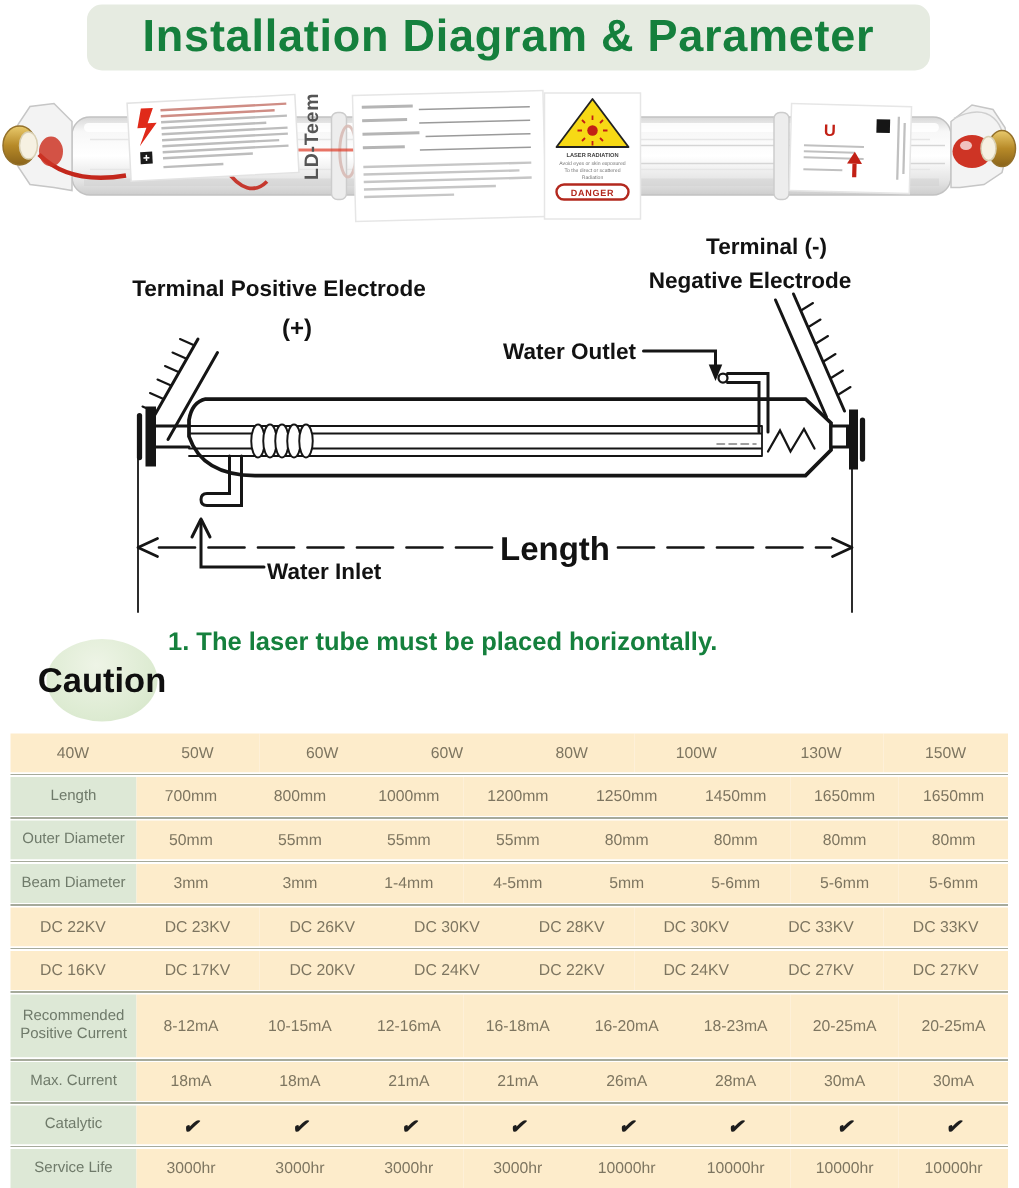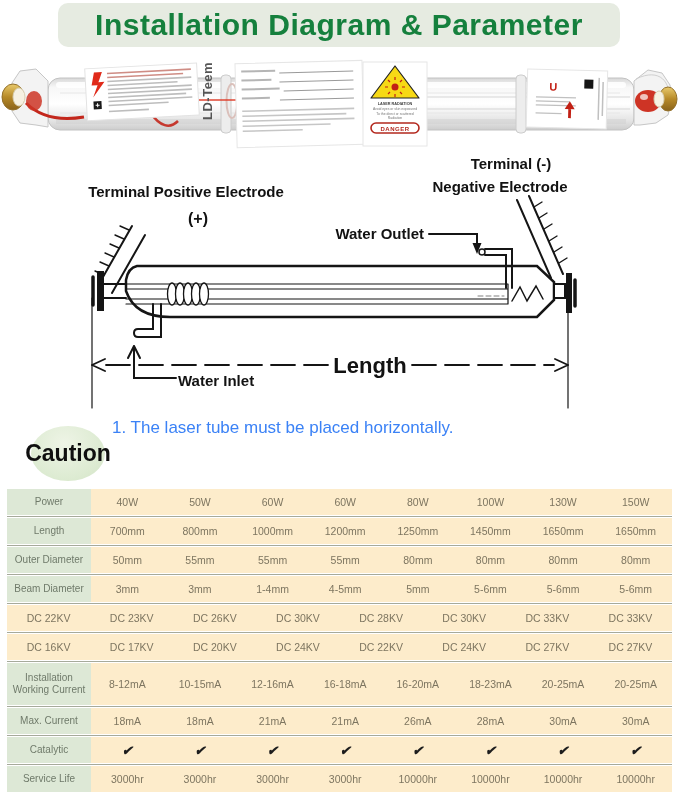--- a/index.html
+++ b/index.html
@@ -13,21 +13,21 @@
 
   .photo{position:absolute;left:0;top:57px;width:679px;height:95px;}
   .diagram{position:absolute;left:0;top:150px;width:679px;height:262px;}
 
   .caution{position:absolute;left:0;top:410px;width:679px;height:79px;}
   .caution-badge{position:absolute;left:31px;top:16px;width:74px;height:55px;
     background:radial-gradient(ellipse at 45% 32%,#eef4e6 0%,#ddebd2 65%,#d2e3c5 100%);
     border-radius:50%;display:flex;align-items:center;justify-content:center;
     font-weight:bold;font-size:23px;color:#0f0f0f;}
   .caution-list{position:absolute;left:112px;top:7px;width:505px;
-    font-weight:normal;font-size:17px;color:#3b82f6;line-height:1.34;}
+    font-weight:bold;font-size:17px;color:#15803d;line-height:1.34;}
   .caution-item{margin:0 0 2px 0;}
   .caution-item.hang{padding-left:23px;text-indent:-23px;width:480px;}
 
   .ptable{position:absolute;left:0;top:489px;width:679px;height:303px;
     padding:0 7px;box-sizing:border-box;display:flex;flex-direction:column;}
   .trow{display:flex;height:26px;flex:none;}
   .trow.tall{height:42px;}
   .tlabel{width:84px;flex:none;background:#dde8d6;color:#6f7a6a;display:flex;
     align-items:center;justify-content:center;text-align:center;font-size:10px;
     line-height:1.25;}
@@ -228,21 +228,20 @@
 
 <div class="caution">
   <div class="caution-badge">Caution</div>
   <div class="caution-list">
     <div class="caution-item">1. The laser tube must be placed horizontally.</div>
   </div>
 </div>
 
 <div class="ptable">
   <div class="trow">
-    <div class="tlabel">Power</div>
     <div class="tcell">40W</div>
     <div class="tcell">50W</div>
     <div class="tcell">60W</div>
     <div class="tcell">60W</div>
     <div class="tcell">80W</div>
     <div class="tcell">100W</div>
     <div class="tcell">130W</div>
     <div class="tcell">150W</div>
   </div>
   <div class="tsep"></div>
@@ -298,21 +297,21 @@
     <div class="tcell">DC 17KV</div>
     <div class="tcell">DC 20KV</div>
     <div class="tcell">DC 24KV</div>
     <div class="tcell">DC 22KV</div>
     <div class="tcell">DC 24KV</div>
     <div class="tcell">DC 27KV</div>
     <div class="tcell">DC 27KV</div>
   </div>
   <div class="tsep"></div>
   <div class="trow tall">
-    <div class="tlabel">Installation Working Current</div>
+    <div class="tlabel">Recommended Positive Current</div>
     <div class="tcell">8-12mA</div>
     <div class="tcell">10-15mA</div>
     <div class="tcell">12-16mA</div>
     <div class="tcell">16-18mA</div>
     <div class="tcell">16-20mA</div>
     <div class="tcell">18-23mA</div>
     <div class="tcell">20-25mA</div>
     <div class="tcell">20-25mA</div>
   </div>
   <div class="tsep"></div>

